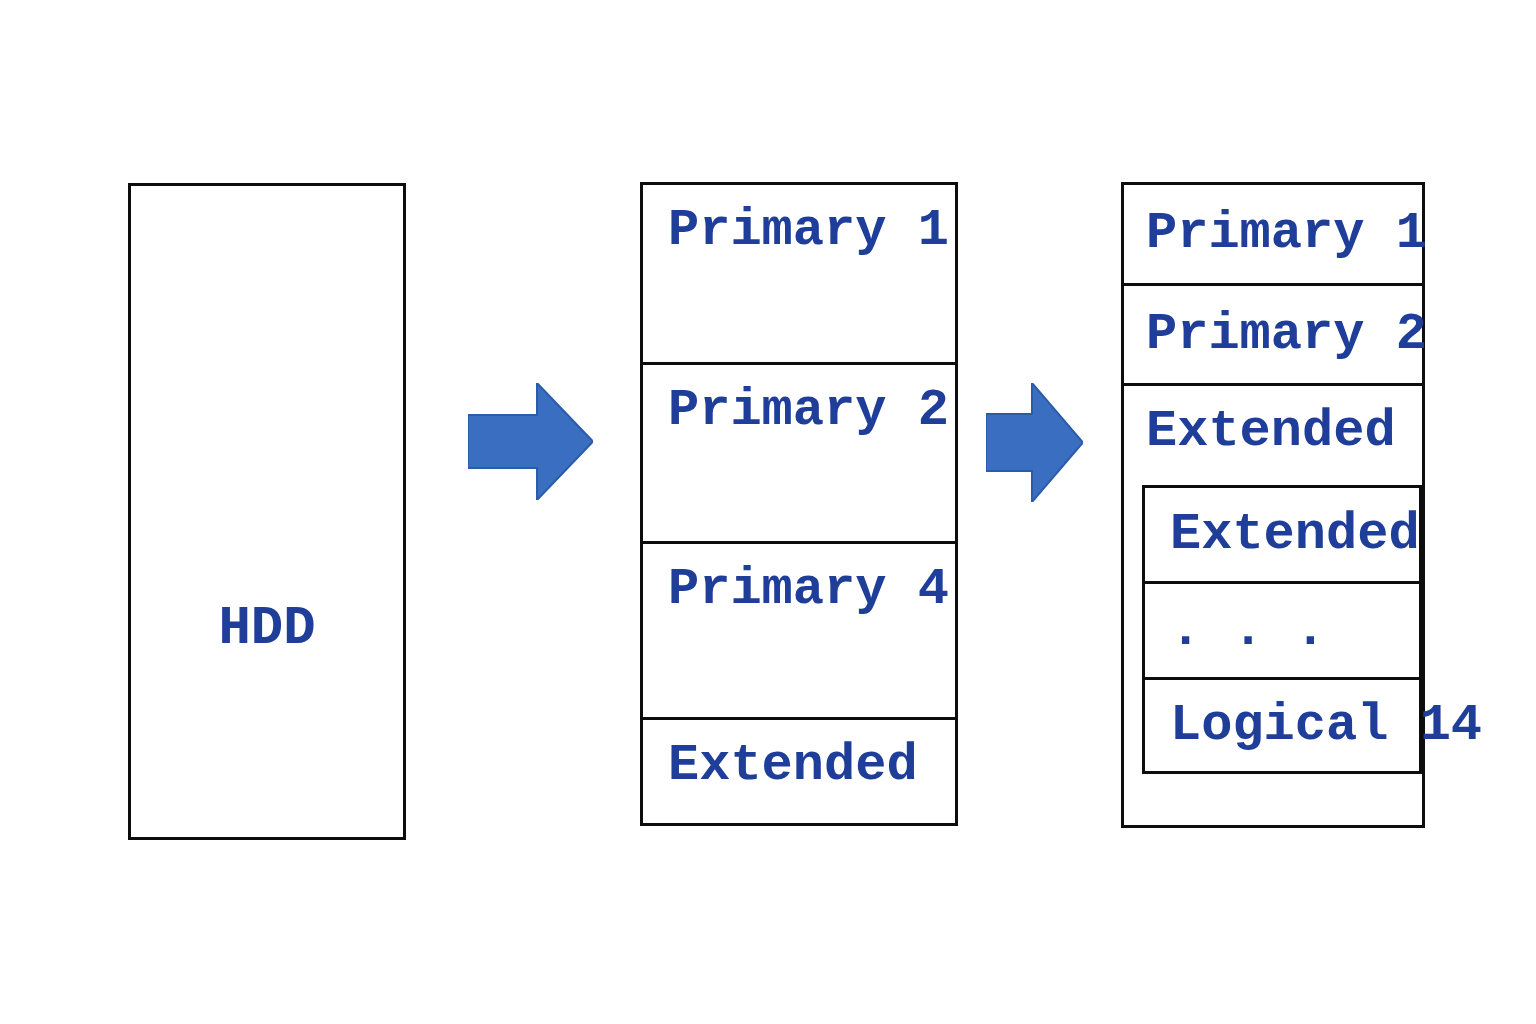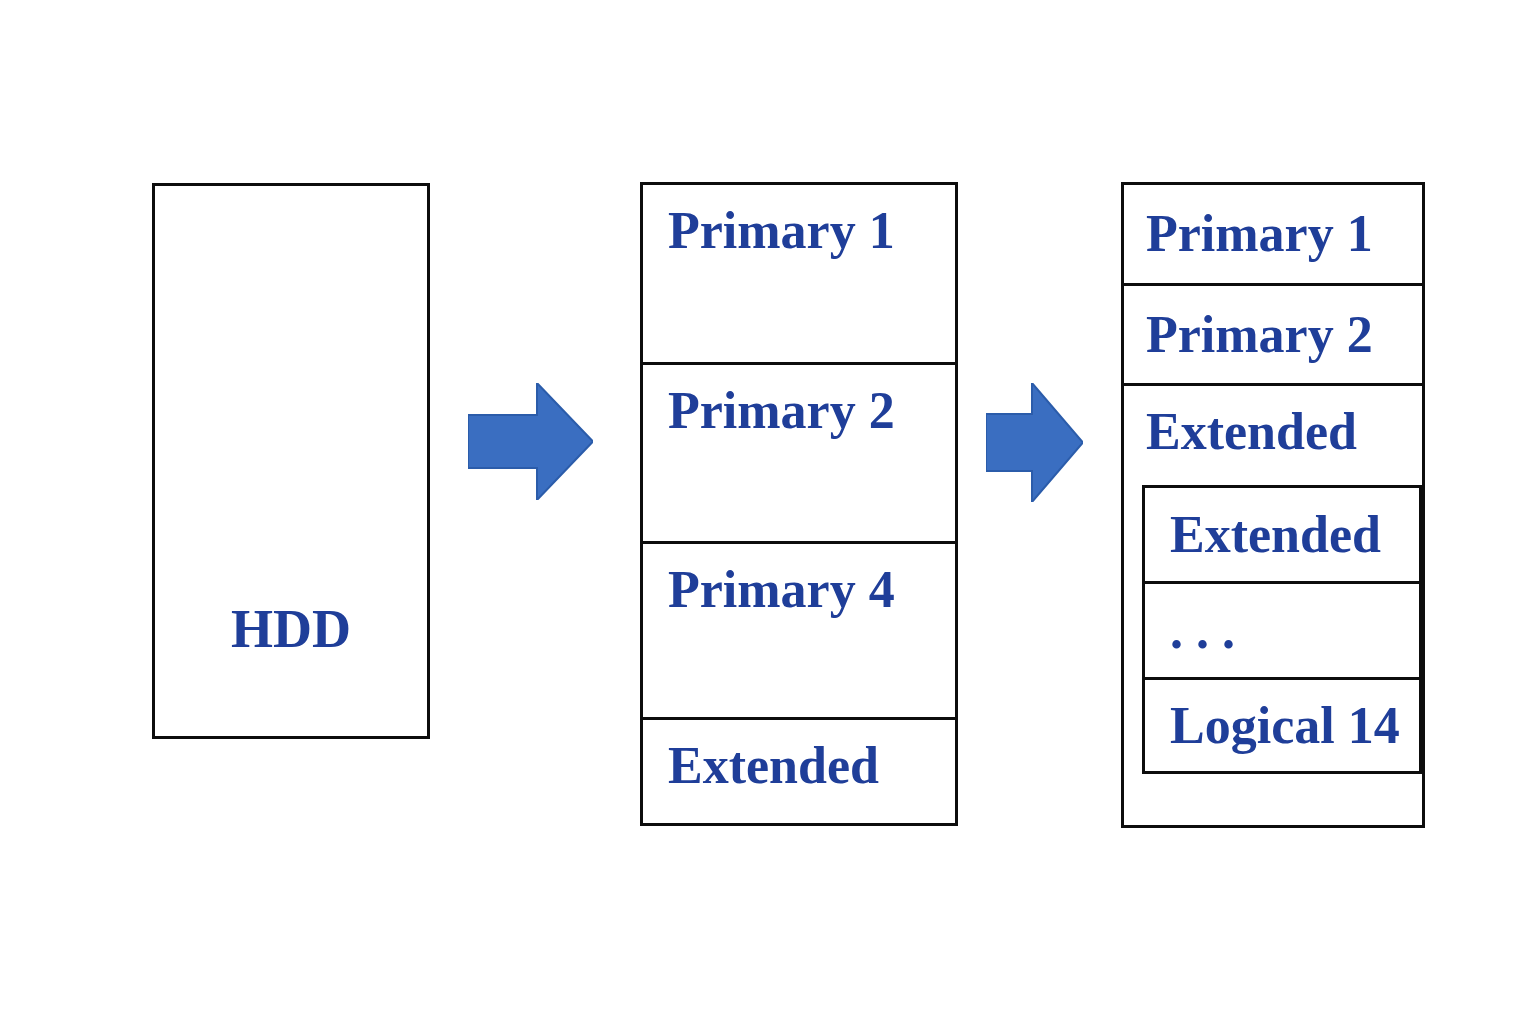--- a/index.html
+++ b/index.html
@@ -15,30 +15,31 @@
     width:1536px;height:1024px;
     background:var(--bg);
     font-family:"Liberation Serif","DejaVu Serif",serif;
     overflow:hidden;
   }
   .box{
     position:absolute;
     border:3px solid var(--border-color);
     box-sizing:border-box;
     background:var(--bg);
+    font-family:Liberation Mono, monospace;
   }
   .label{
     color:var(--label-color);
     font-weight:700;
     font-size:52px;
     line-height:1;
     white-space:nowrap;
   }
   
-  .hdd-box{left:152px;top:183px;width:278px;height:556px;}
+  .hdd-box{left:128px;top:183px;width:278px;height:657px;}
   .hdd-label{
     position:absolute;left:0;right:0;top:416px;
     text-align:center;font-size:54px;
   }
   
   .arrow{position:absolute;display:block;}
   .arrow-1{left:468px;top:383px;}
   .arrow-2{left:986px;top:383px;}
   
   .mbr-box{left:640px;top:182px;width:318px;height:644px;display:flex;flex-direction:column;}

